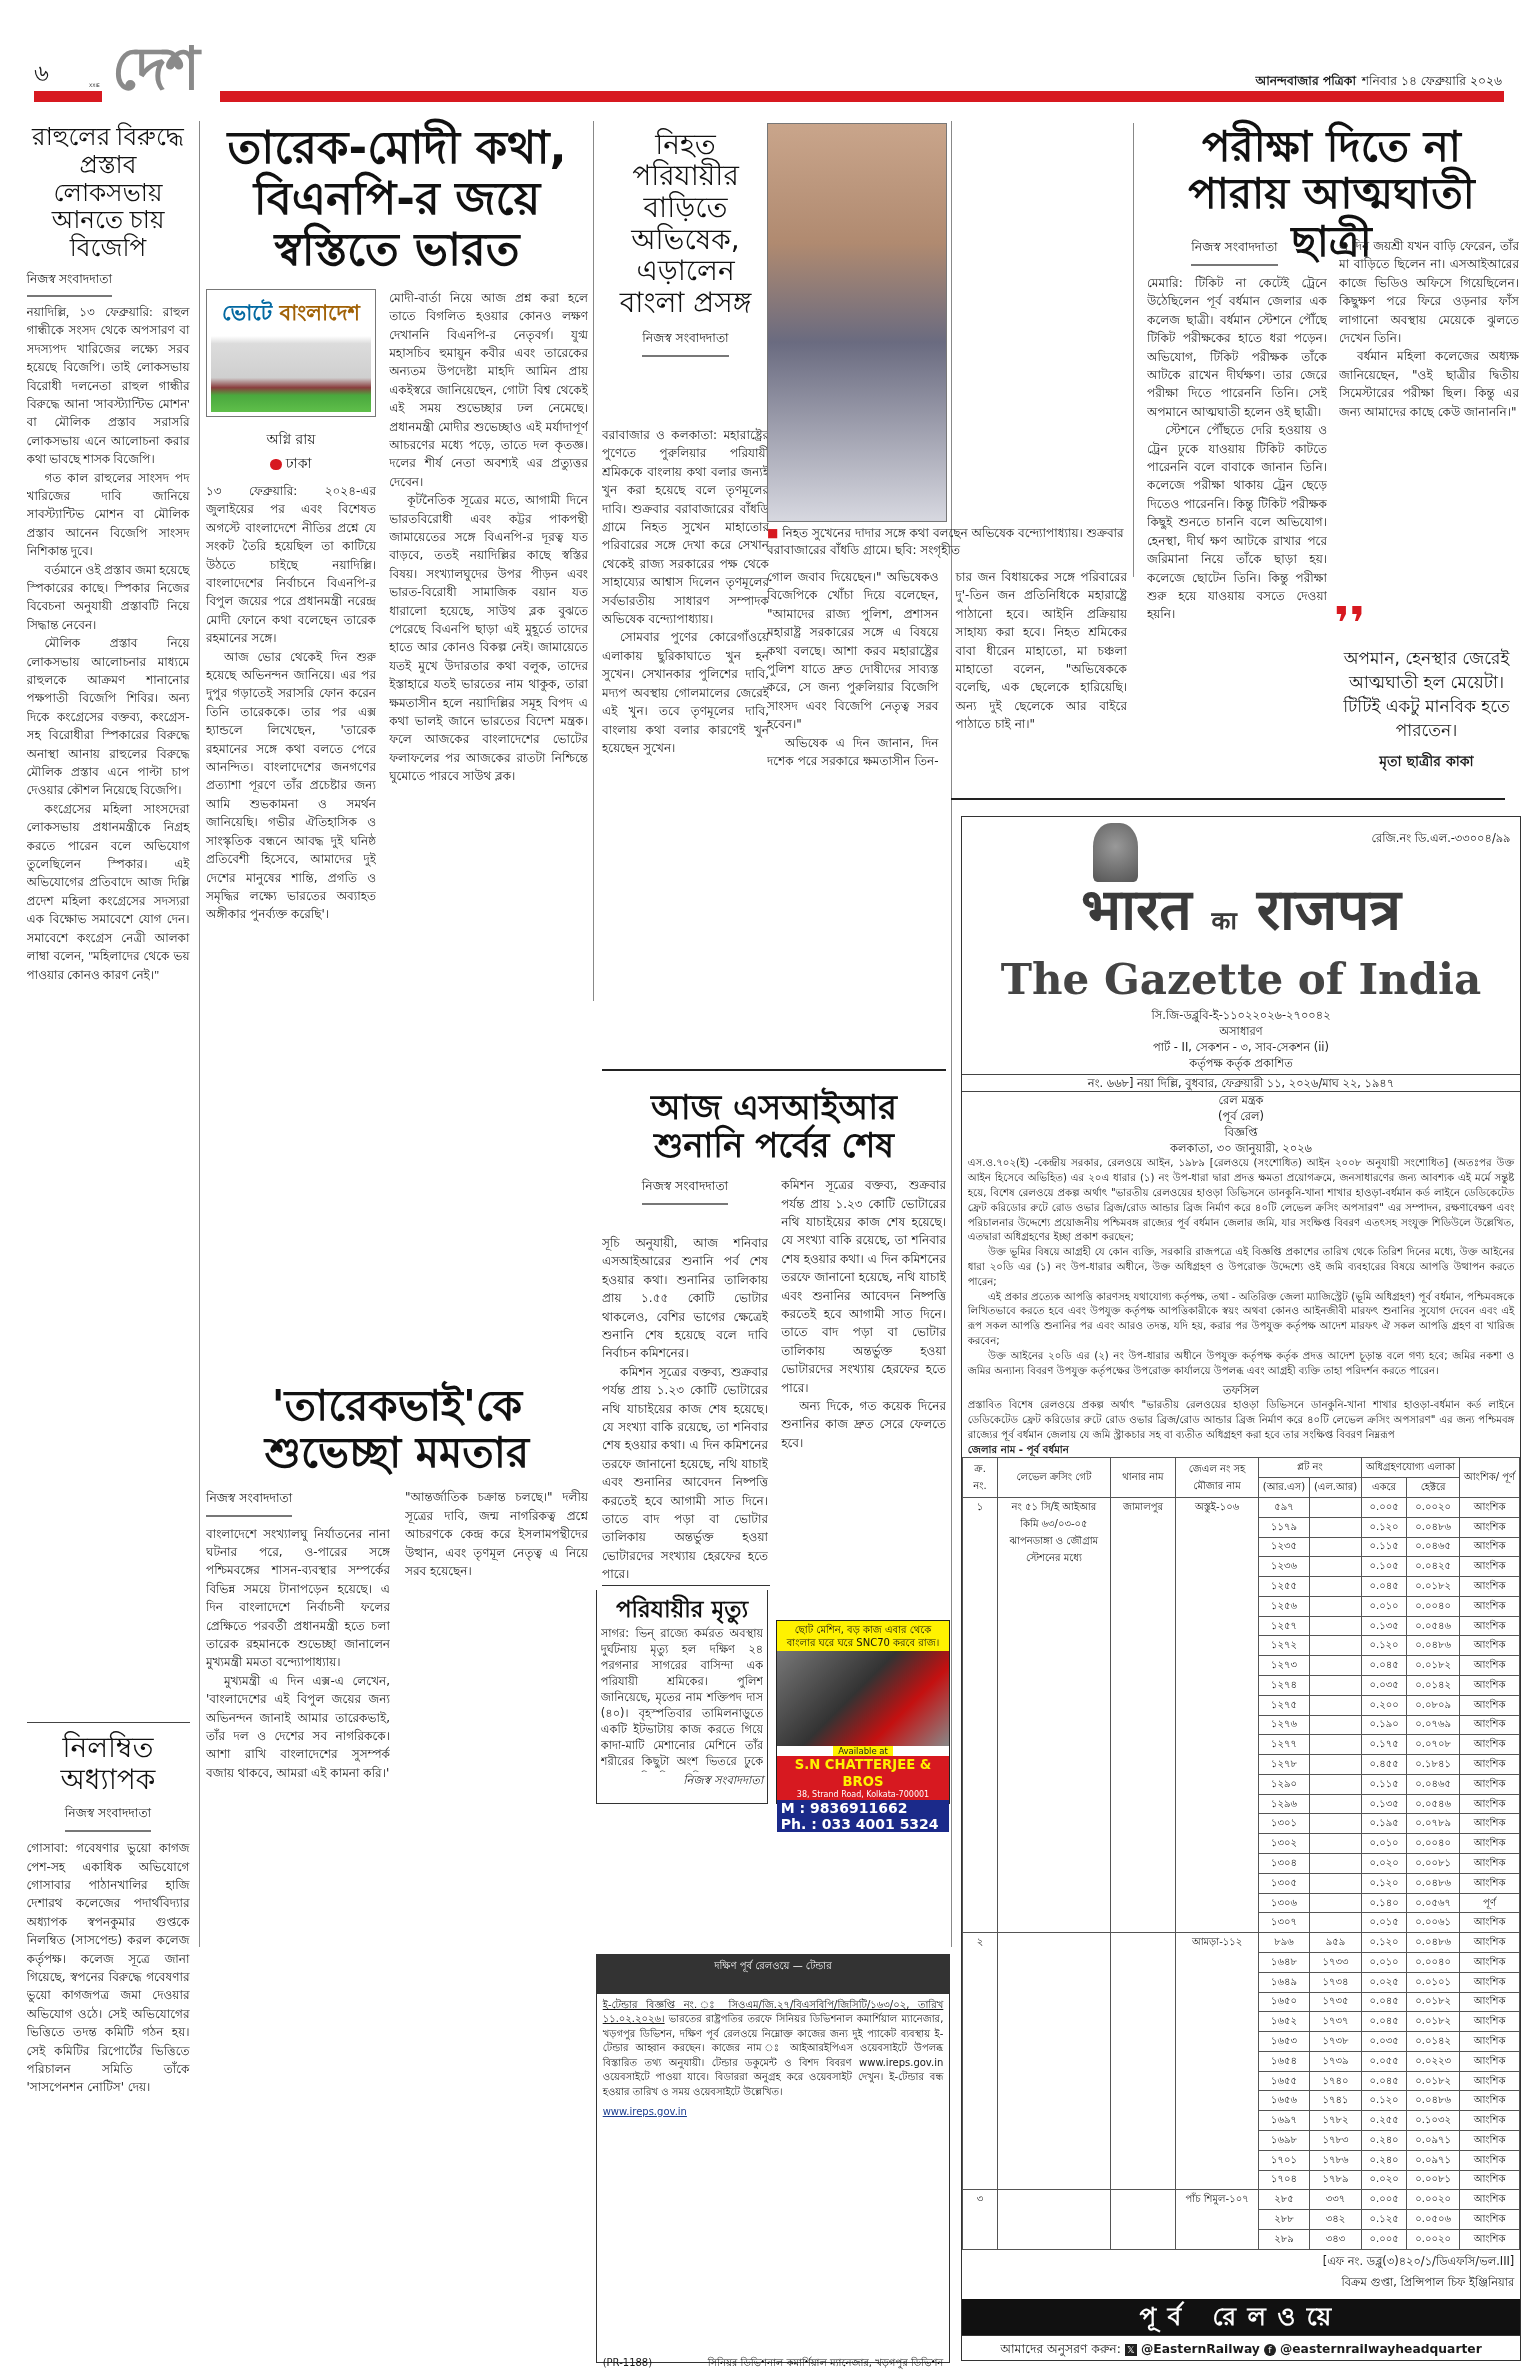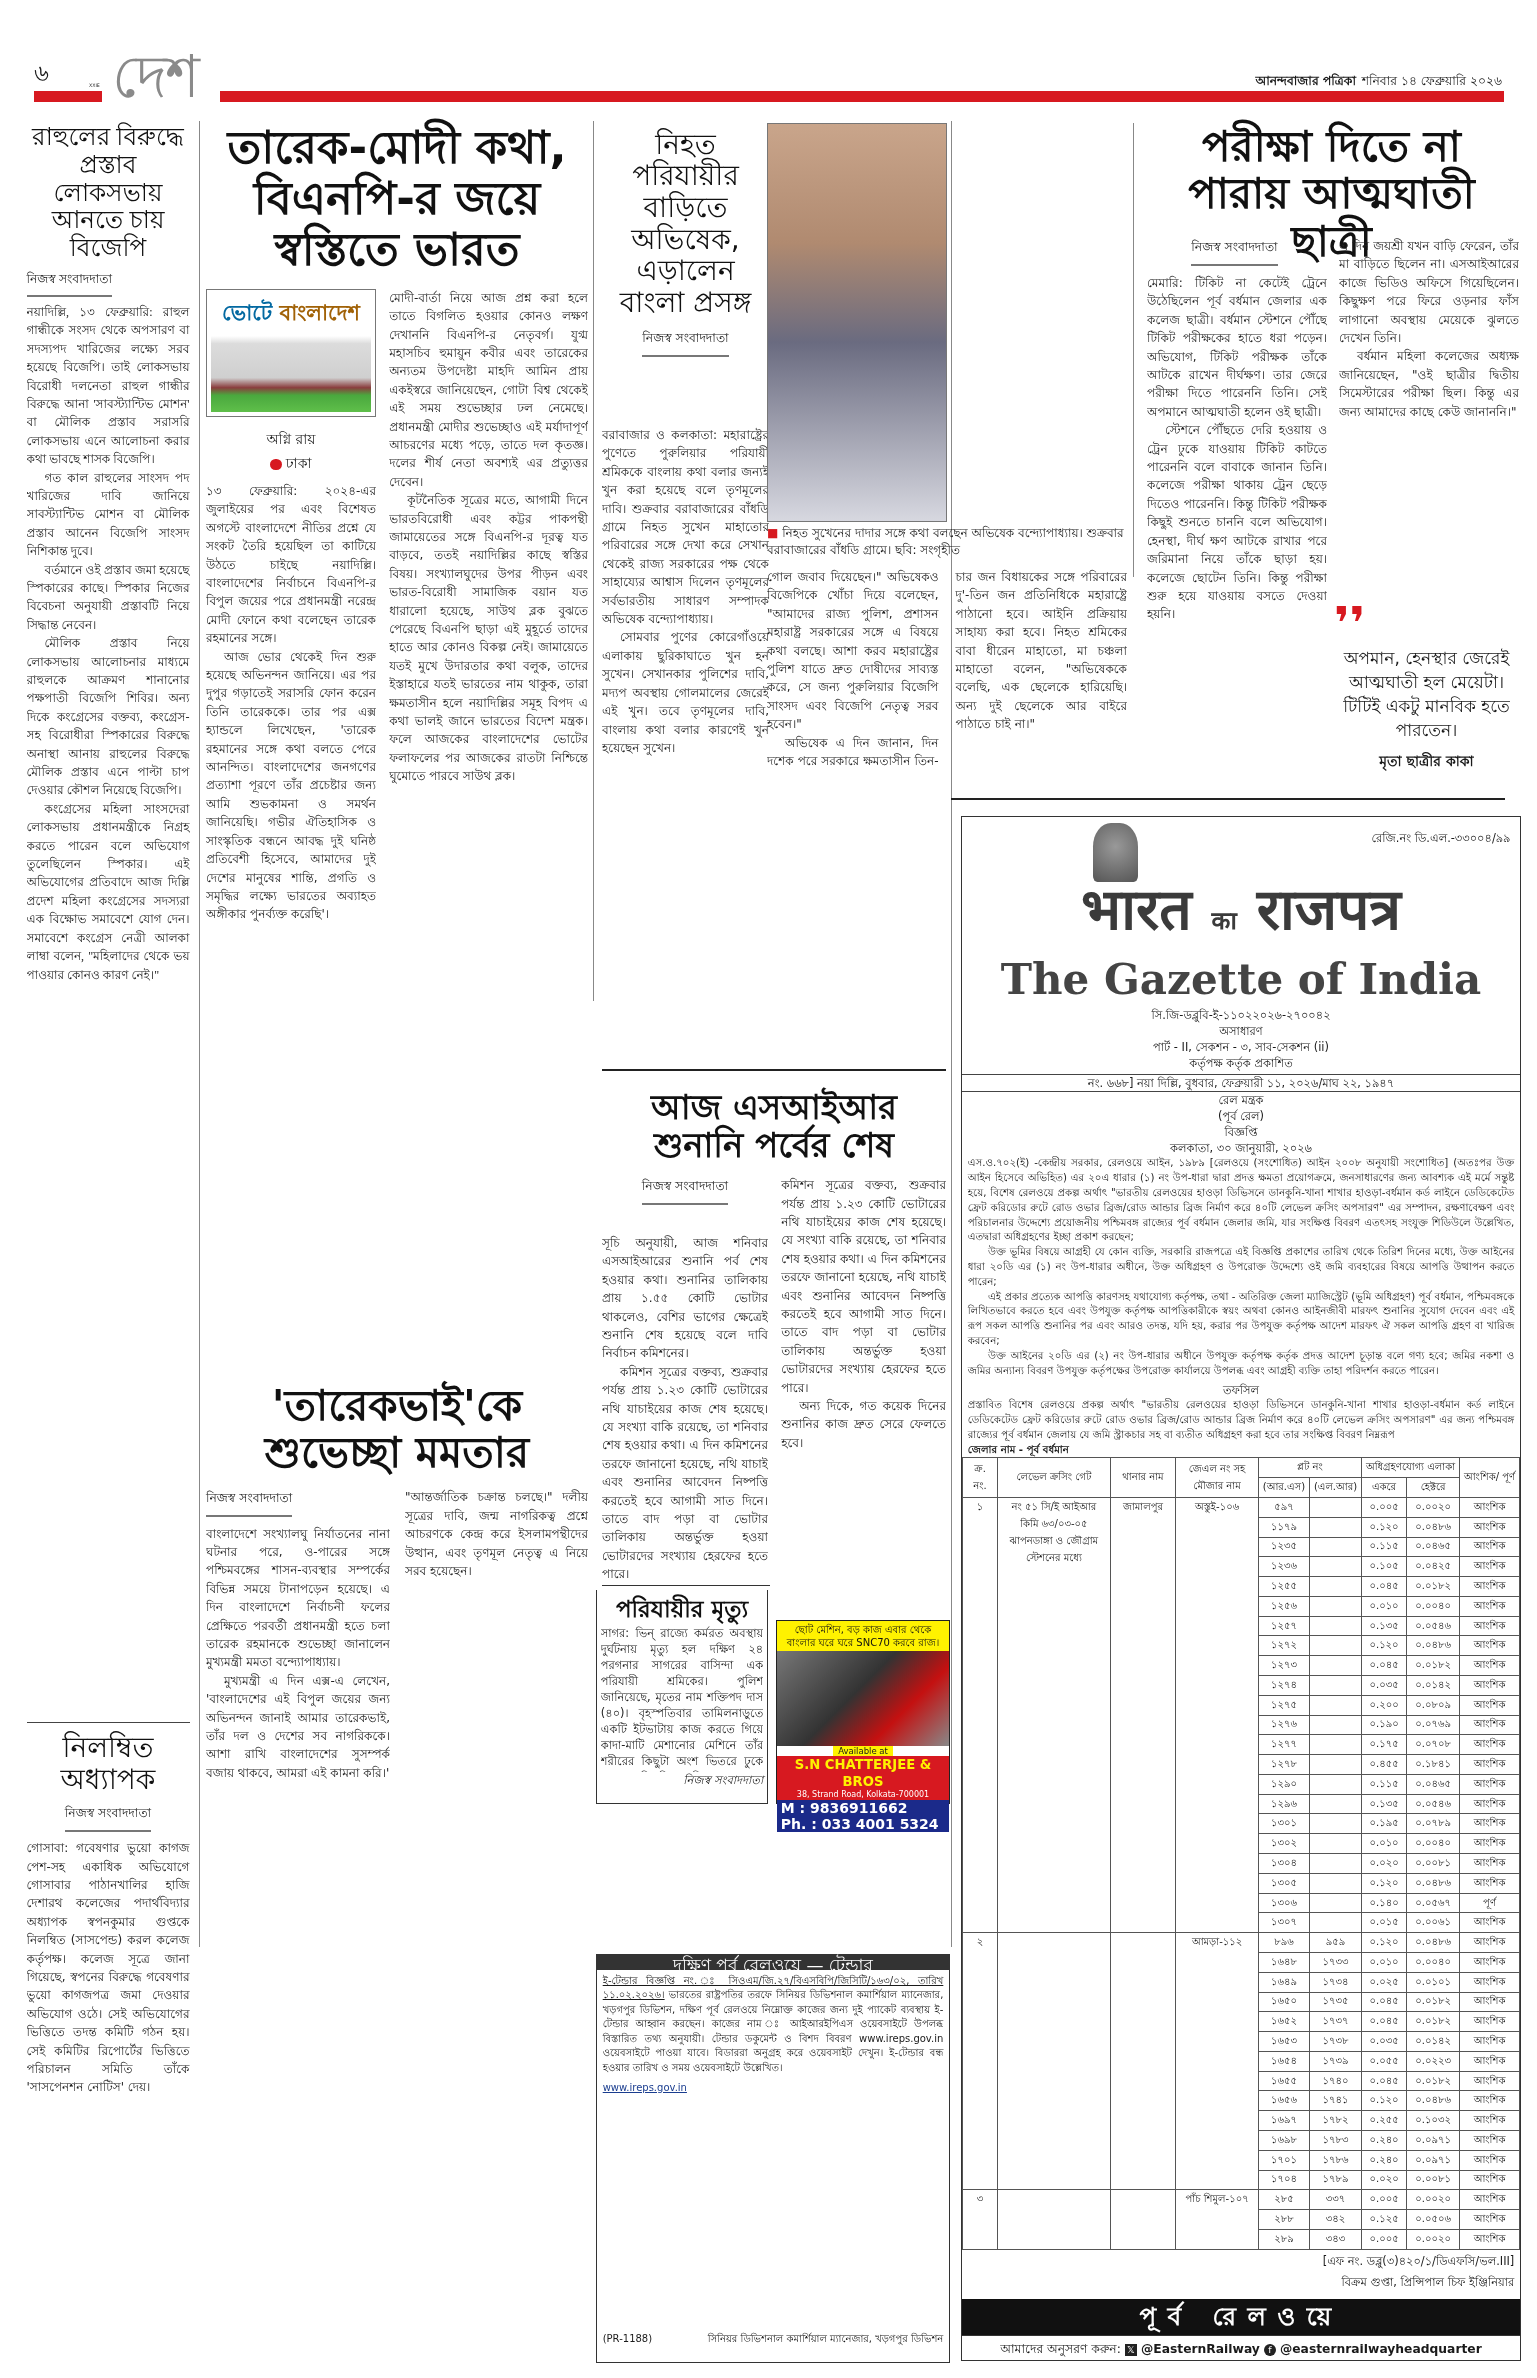--- a/index.html
+++ b/index.html
@@ -2,21 +2,21 @@
 <html style="font-size:15px"><head>
 <meta charset="utf-8">
 <style>
   html,body{margin:0;padding:0;background:#fff;}
   body{width:1538px;height:2378px;position:relative;overflow:hidden;font-family:"DejaVu Sans",sans-serif;color:#1a1a1a;}
   .abs{position:absolute;}
   
   .pg-num{left:34px;top:55px;font-size:23px;}
   .red-left{left:34px;top:91px;width:68px;height:11.4px;background:#d71920;}
   .xxie{left:89px;top:83px;font-size:4.7px;color:#333;}
-  .section-name{left:112px;top:47px;font-size:59px;font-weight:normal;color:#8a8a8a;line-height:1;letter-spacing:-1.9px;}
+  .section-name{left:112px;top:39px;font-size:59px;font-weight:bold;color:#8a8a8a;line-height:1;letter-spacing:-1.9px;}
   .red-right{left:220px;top:91px;width:1284px;height:11.4px;background:#d71920;}
   .dateline{right:36px;top:72px;font-size:12.3px;}
   .dateline b{font-weight:bold;margin-right:5.7px;}
   
   .vrule{width:0.9px;background:#888;}
   .hrule{height:1.9px;background:#222;}
   .headline{font-weight:bold;text-align:center;line-height:1.13;color:#111;}
   .byline{text-align:center;font-size:14px;padding-bottom:5.7px;border-bottom:2.8px double #777;display:inline-block;}
   .body{font-size:12px;line-height:18.4px;text-align:justify;overflow:hidden;color:#222;}
   .body p{margin:0;text-indent:1.5em;}
@@ -30,21 +30,21 @@
   .gz-title{font-size:57px;font-weight:bold;color:#3b3b3b;text-align:center;line-height:1;}
   .gz-sub{font-family:"DejaVu Serif",serif;font-size:42px;text-align:center;color:#444;font-weight:bold;line-height:1;}
   .gz-center{text-align:center;font-size:11.4px;line-height:16px;}
   .gz-para{font-size:10.2px;line-height:14.8px;text-align:justify;padding:0 5.7px;}
   table.land{border-collapse:collapse;width:100%;font-size:10px;}
   table.land td,table.land th{border:0.9px solid #555;padding:0.9px 3.8px;text-align:center;font-weight:normal;height:16px;}
   .er-bar{background:#111;color:#fff;text-align:center;font-size:24.6px;font-weight:bold;letter-spacing:11.4px;height:36px;line-height:36px;}
   .er-follow{text-align:center;font-size:12.3px;padding:3.8px 0;border-top:0.9px solid #333;}
   
   .tender{left:596px;top:1954px;width:352px;height:407px;border:0.9px solid #333;}
-  .tender-head{background:#333;color:#fff;text-align:center;font-size:17px;height:15px;line-height:21px;}
+  .tender-head{background:#333;color:#fff;text-align:center;font-size:10px;height:39px;line-height:21px;}
   .tender-body{font-size:10px;line-height:14.5px;text-align:justify;padding:3.8px 5.7px;overflow:hidden;height:371px;}
   
   .ad{left:776px;top:1620px;width:172px;height:182px;border:0.9px solid #222;}
   .ad-top{background:#fff200;font-size:10px;text-align:center;line-height:13.2px;color:#111;padding:1.9px;}
   .ad-img{height:95px;background:linear-gradient(135deg,#777 0%,#333 45%,#c41010 70%,#888 100%);}
   .ad-name{background:#d71920;color:#fff200;text-align:center;font-weight:bold;font-size:13.2px;line-height:17px;}
   .ad-addr{background:#d71920;color:#fff;text-align:center;font-size:8px;line-height:9.5px;}
   .ad-ph{background:#1b2a8a;color:#fff;font-weight:bold;font-size:14px;line-height:16px;padding-left:3.8px;}
   .quote-mark{font-size:45px;color:#d71920;font-weight:bold;line-height:1;}
   .pill{display:inline-block;width:11.4px;height:11.4px;border-radius:50%;background:#d71920;vertical-align:middle;margin-right:3.8px;}

